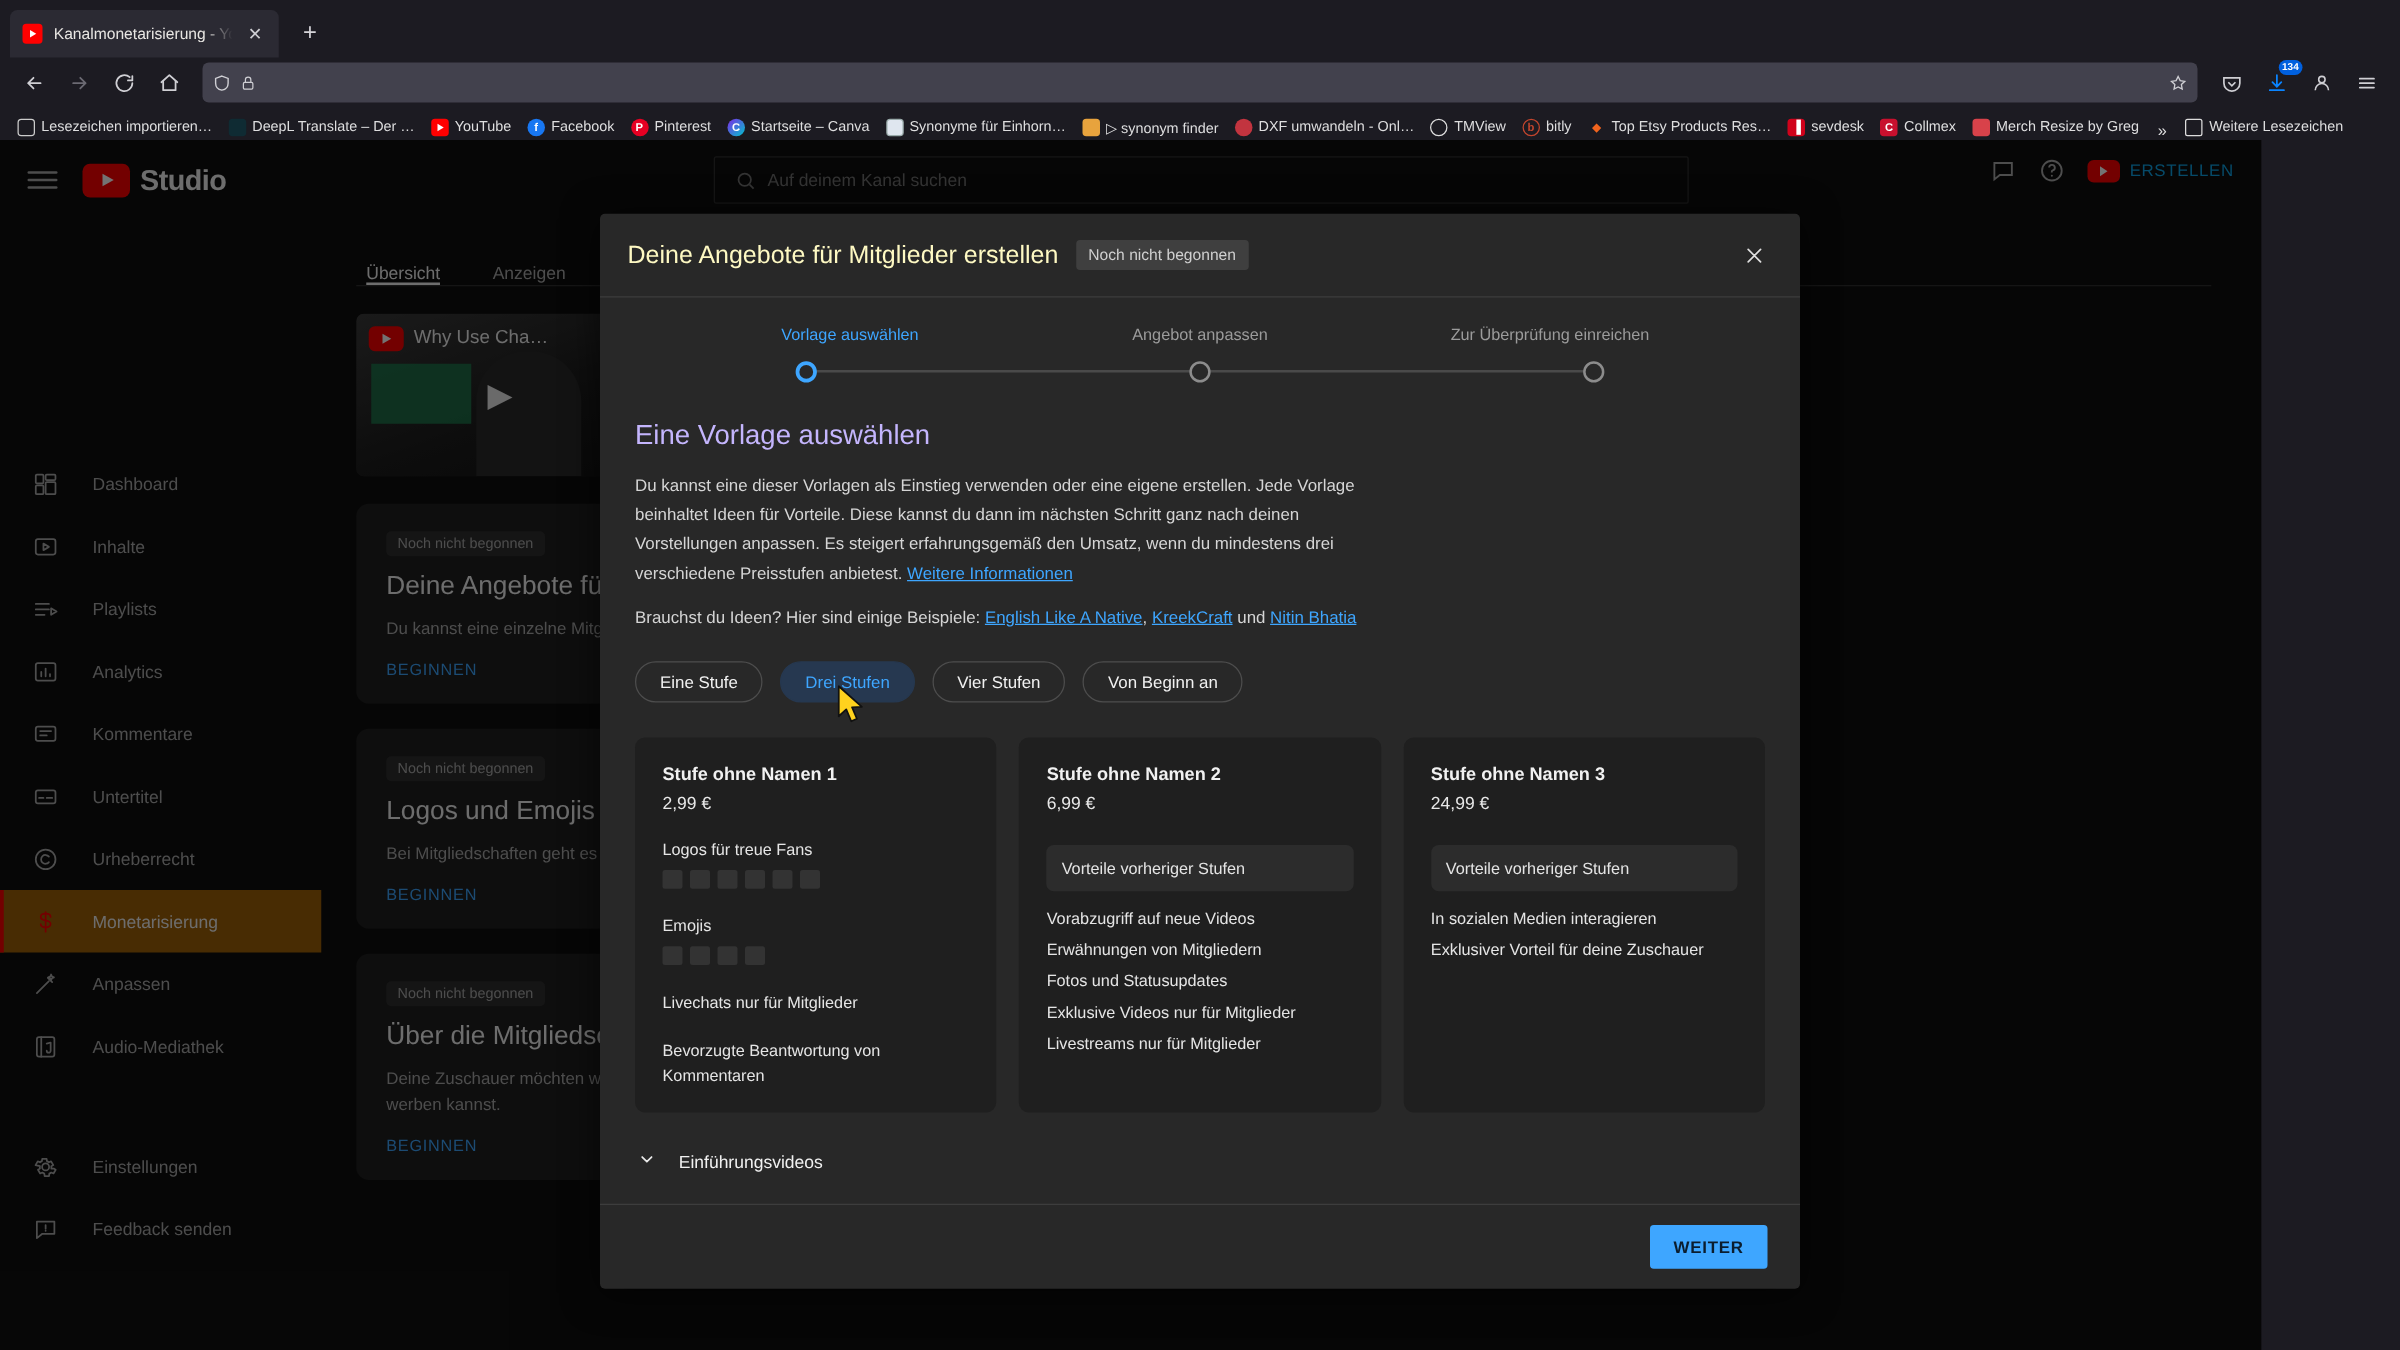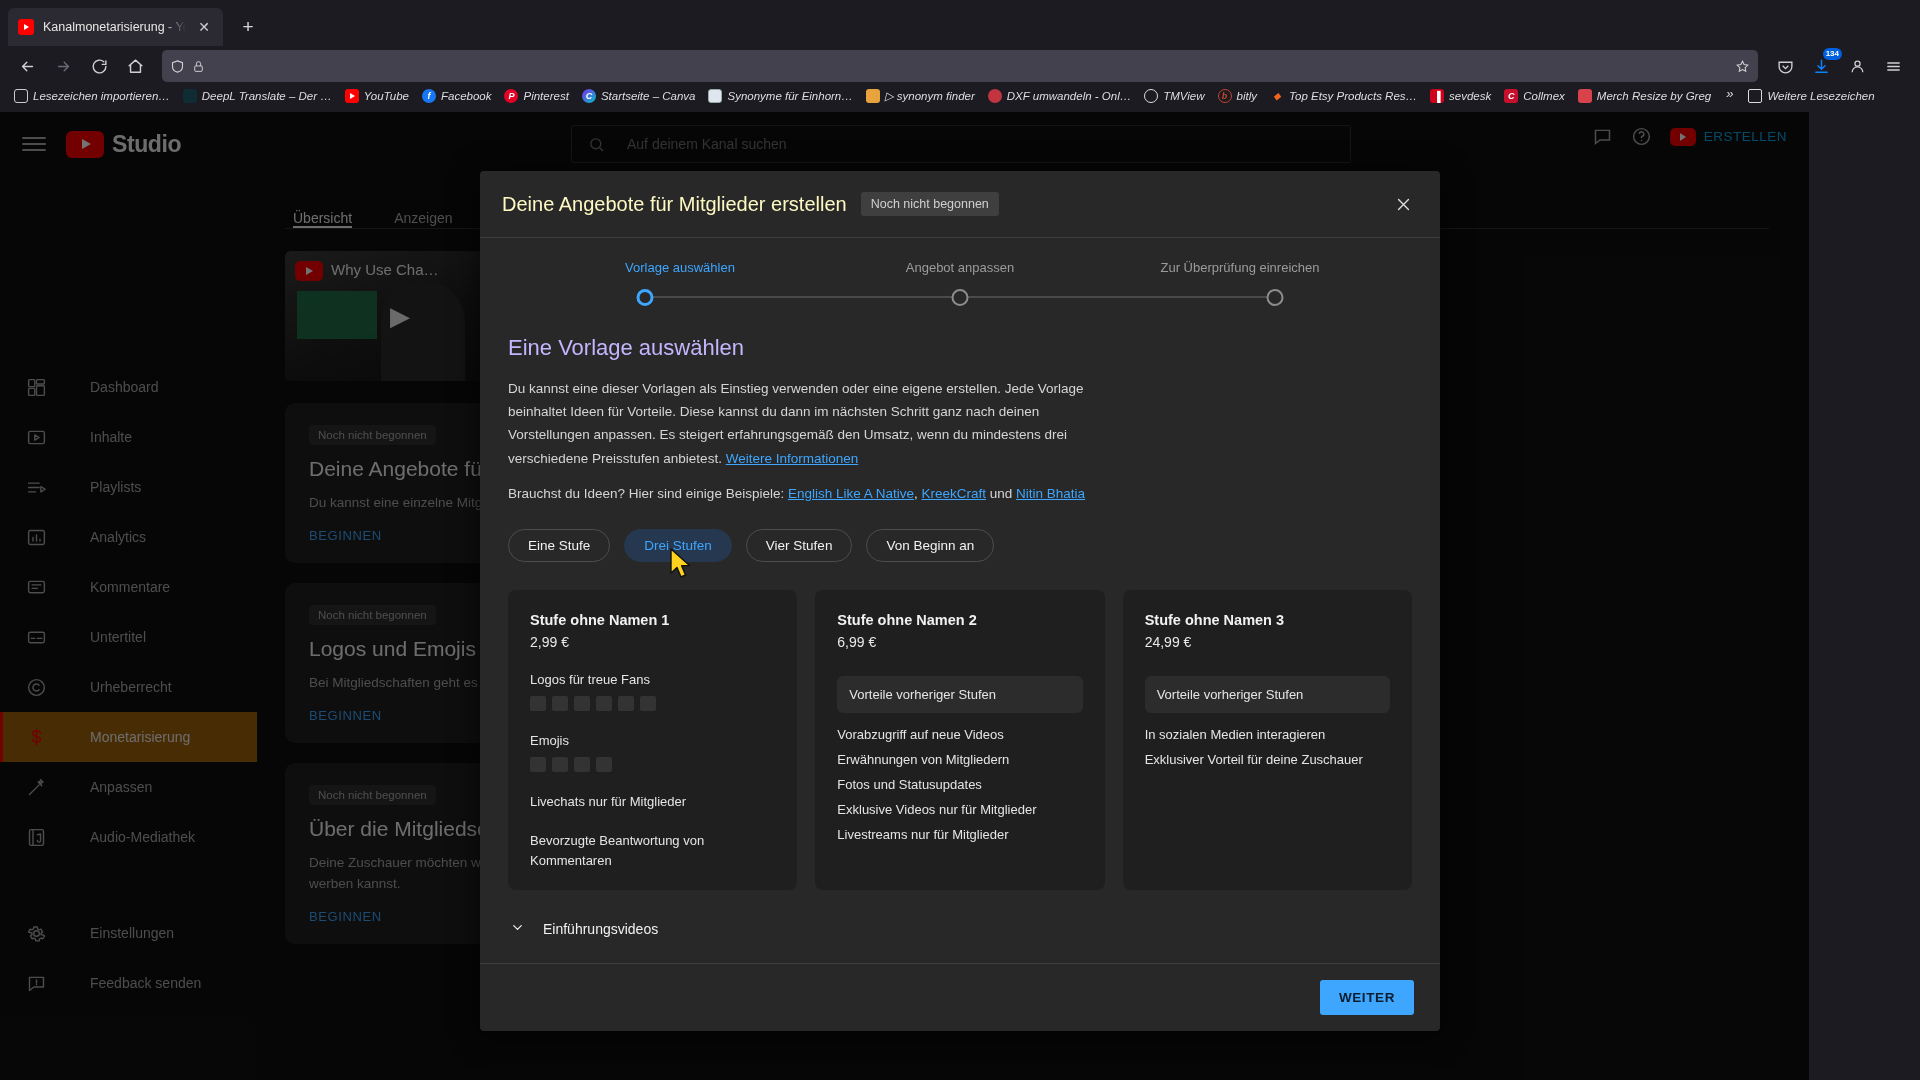--- a/index.html
+++ b/index.html
@@ -42,48 +42,48 @@
   }
   .urlbar .spacer { flex:1 1 auto; }
   .chrome-right { display:flex; align-items:center; gap:2px; }
   .badge-dl { position:relative; }
   .dl-count {
     position:absolute; top:-2px; right:-4px;
     background:#0060df; color:#fff; font-size:8px; line-height:1;
     padding:2px 3px; border-radius:7px; font-weight:bold;
   }
 
-  .bookmarks { height:26px; display:flex; align-items:flex-start; gap:1px; padding:0 8px; overflow:hidden;font-style:italic; }
+  .bookmarks { height:26px; display:flex; align-items:flex-end; gap:1px; padding:0 8px; overflow:hidden; }
   .bm { display:flex; align-items:center; gap:5px; padding:3px 6px; border-radius:4px; white-space:nowrap; flex:0 0 auto;}
   .bm-label { font-size:11.5px; color:#dededf; }
   .bm-ico { width:14px; height:14px; border-radius:3px; flex:0 0 auto; display:flex; align-items:center; justify-content:center; font-size:9px; color:#fff; font-weight:bold;}
   .bm-chev { color:#dededf; font-size:13px; padding:0 8px; }
 
   
   .studio { position:absolute; top:112px; left:0; width:1809px; height:968px; background:#0f0f0f; }
 
   .studio-header { height:64px; display:flex; align-items:center; padding:0 22px; position:relative; }
   .hamburger { width:24px; height:24px; display:flex; flex-direction:column; justify-content:center; gap:4px; margin-right:20px;}
   .hamburger i { display:block; height:2px; background:#aaa; border-radius:1px;}
   .logo { display:flex; align-items:center; gap:8px;}
   .logo-mark { width:38px; height:27px; background:#ff0000; border-radius:6px; display:flex; align-items:center; justify-content:center;}
   .logo-mark::after { content:""; border-left:9px solid #fff; border-top:5.5px solid transparent; border-bottom:5.5px solid transparent; margin-left:2px;}
   .logo-text { color:#f1f1f1; font-size:23px; font-weight:600; letter-spacing:-0.4px;}
   .search-wrap {
     position:absolute; left:571px; top:13px; width:780px; height:38px;
-    border:1px solid #303030; border-radius:2px; display:flex; align-items:center; padding:16px 16px; gap:22px;
+    border:1px solid #303030; border-radius:2px; display:flex; align-items:center; padding:16px 16px; gap:9px;
   }
   .search-ph { color:#717171; font-size:14px;}
   .header-right { position:absolute; right:22px; top:14px; display:flex; align-items:center; gap:18px;}
   .create-btn { display:flex; align-items:center; gap:8px; color:#0ea5e9; font-size:13.5px; font-weight:500; letter-spacing:.5px;}
   .create-dot { width:26px; height:18px; border-radius:5px; background:#ff0000; display:flex; align-items:center; justify-content:center;}
   .create-dot::after { content:""; border-left:6px solid #fff; border-top:4px solid transparent; border-bottom:4px solid transparent; margin-left:1px;}
 
   .sidebar { position:absolute; left:0; top:64px; width:257px; bottom:0; padding-top:186px; }
-  .nav-item { position:relative; height:50px; display:flex; align-items:center; padding-left:24px; gap:42px;}
+  .nav-item { position:relative; height:50px; display:flex; align-items:center; padding-left:24px; gap:26px;}
   .nav-item .ni-label { font-size:14px; color:#aaaaaa; }
   .nav-item.active { background:#a16207; }
   .nav-item.active .ni-label { color:#f1f1f1; }
   .nav-item.active::before { content:""; position:absolute; left:0; top:0; bottom:0; width:3px; background:#ff0000;}
   .nav-icon { width:24px; height:24px; color:#aaaaaa; display:flex; align-items:center; justify-content:center; flex:0 0 auto;}
   .nav-item.active .nav-icon { color:#ff0000; }
   .nav-gap { height:46px; }
 
   .content { position:absolute; left:257px; top:64px; right:0; bottom:0; padding:34px 40px 0 28px; overflow:hidden;}
   .tabs-row { display:flex; gap:42px; border-bottom:1px solid #303030; padding:0 8px; }

